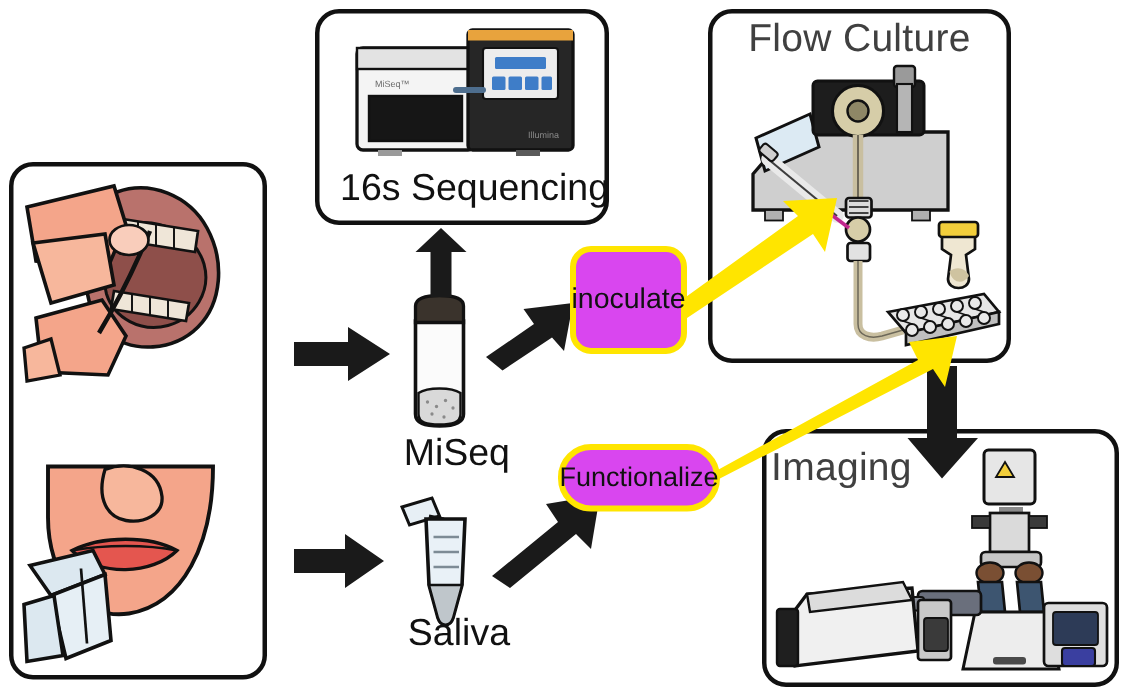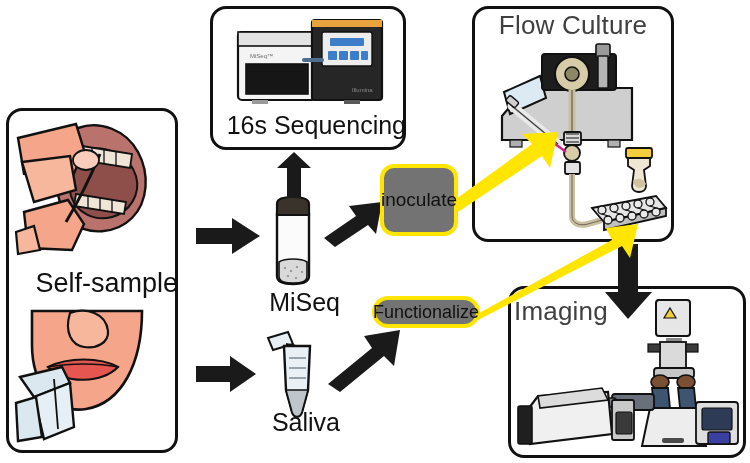--- a/index.html
+++ b/index.html
@@ -5,21 +5,21 @@
   html,body{margin:0;padding:0;background:#fff;}
   body{width:750px;height:463px;position:relative;overflow:hidden;
        font-family:"Liberation Sans", sans-serif;color:#111;}
   .stage{position:absolute;inset:0;}
   .panel{position:absolute;border:3px solid #111;border-radius:16px;background:#fff;box-sizing:border-box;}
   .panel-title{position:absolute;text-align:center;white-space:nowrap;
                font-size:26px;color:#404040;letter-spacing:.2px;}
   .cap{position:absolute;text-align:right;white-space:nowrap;font-size:25px;color:#111;}
   svg{display:block;overflow:visible;}
   .svgwrap{position:absolute;}
-  .callout{position:absolute;border:4px solid #FFE500;background:#737373;
+  .callout{position:absolute;border:4px solid #FFE500;background:#d946ef;
            display:flex;align-items:center;justify-content:center;text-align:center;
            box-sizing:border-box;line-height:1.12;color:#111;}
   .callout.multi{border-radius:14px;font-size:19px;padding:4px 6px;}
   .callout.pill{border-radius:22px;font-size:18px;padding:3px 10px;}
   .zarrow{position:absolute;}
 </style>
 </head>
 <body>
 
 <div class="stage">
@@ -46,21 +46,20 @@
       <path d="M8 46 L56 40 L62 74 L20 86 Z" fill="#F7B79C" stroke="#111" stroke-width="2.4"></path>
       <path d="M10 96 L54 84 L70 108 L58 134 L14 132 Z" fill="#F4A58A" stroke="#111" stroke-width="2.4"></path>
       <path d="M2 116 L20 110 L26 134 L4 138 Z" fill="#F7B79C" stroke="#111" stroke-width="2.2"></path>
 
       <path d="M52 106 C64 86 76 62 86 38" stroke="#111" stroke-width="3" fill="none"></path>
 
       <ellipse cx="72" cy="44" rx="13" ry="10" fill="#F9CDBB" stroke="#111" stroke-width="1.8"></ellipse>
     </svg>
   </div>
 
-  <div class="cap" style="left:6px;top:268px;width:172px;font-size:27px;">Self-sample</div>
 
   <div class="svgwrap" style="left:14px;top:305px;width:158px;height:140px;">
     <svg viewBox="0 0 158 140" width="158" height="140">
 
       <path d="M18 6 L128 6 C128 58 108 98 72 104 C40 109 18 78 18 40 Z" fill="#F4A58A" stroke="#111" stroke-width="2.6"></path>
 
       <path d="M56 8 C72 2 92 8 94 26 C95 38 82 44 70 42 C58 40 50 28 56 8 Z" fill="#F7B79C" stroke="#111" stroke-width="2.2"></path>
 
       <path d="M34 62 C54 52 86 52 104 62 C88 78 52 80 34 62 Z" fill="#E4564F" stroke="#111" stroke-width="2.2"></path>
       <path d="M34 62 C56 58 84 58 104 62" stroke="#111" stroke-width="1.6" fill="none"></path>
@@ -287,17 +286,17 @@
       <path d="M0 96 L142 18 L136 6 L168 2 L160 36 L152 24 L8 98 Z" fill="#FFE500"></path>
     </svg>
   </div>
 
   <div class="callout multi" style="left:380px;top:164px;width:78px;height:72px;">
     <div>
       <div>inoculate</div>
     </div>
   </div>
 
-  <div class="callout pill" style="left:372px;top:296px;width:108px;height:32px;">
+  <div class="callout pill" style="left:372px;top:296px;width:108px;height:45px;">
     <span>Functionalize</span>
   </div>
 
 </div>
 
 </body></html>

